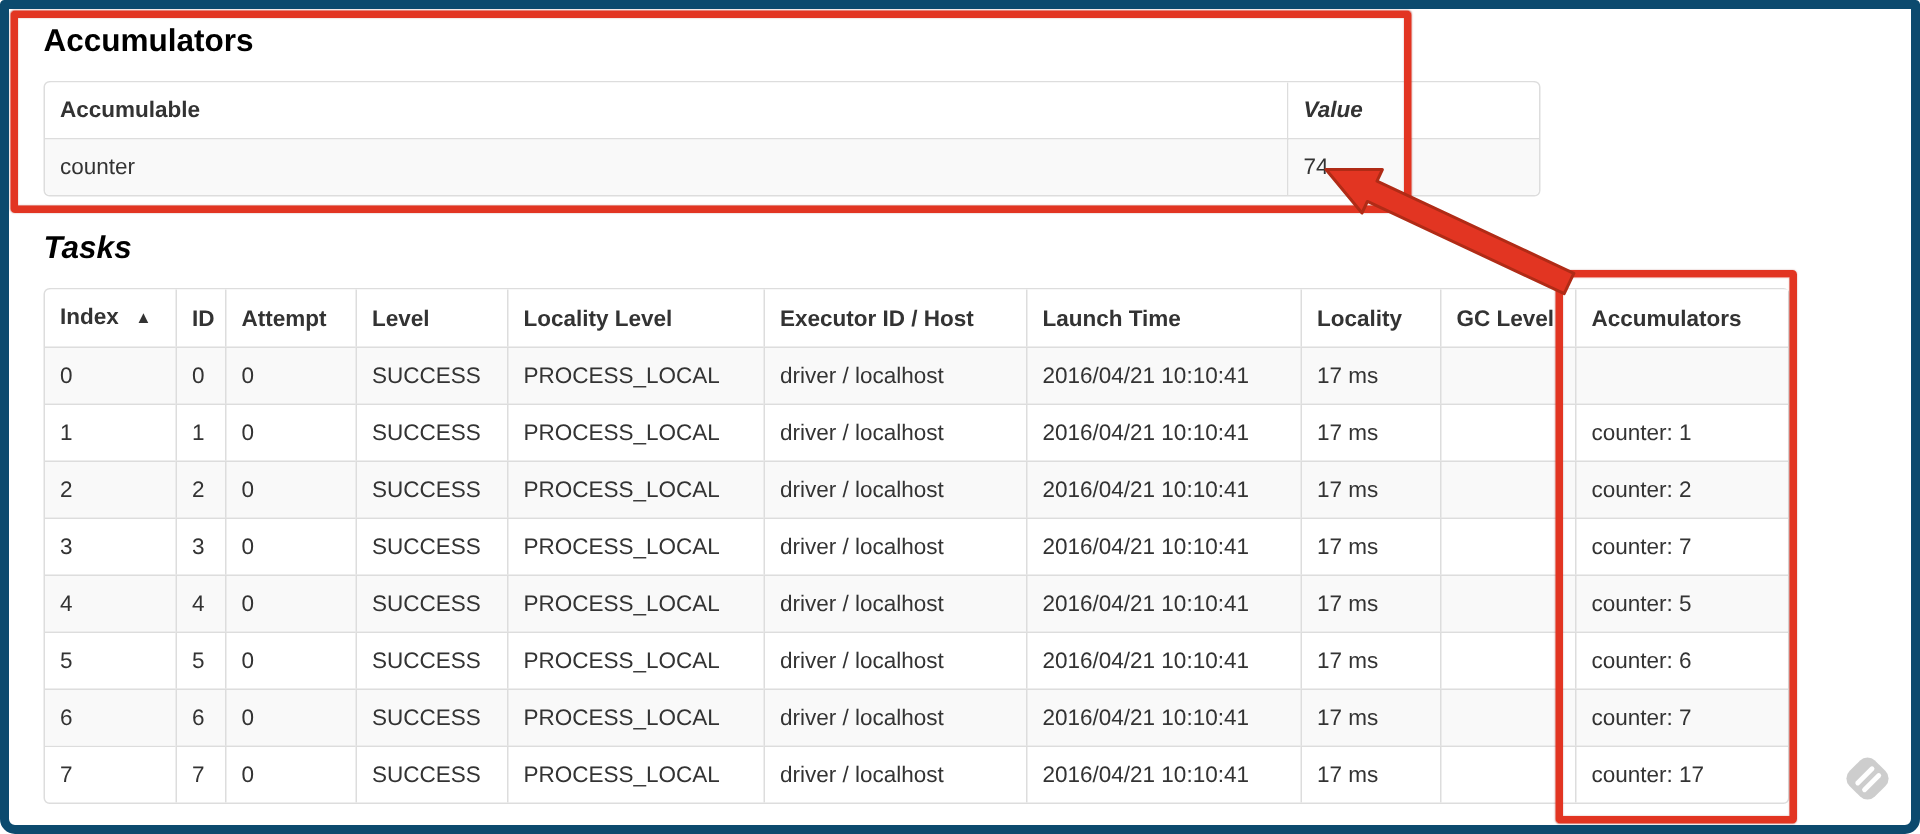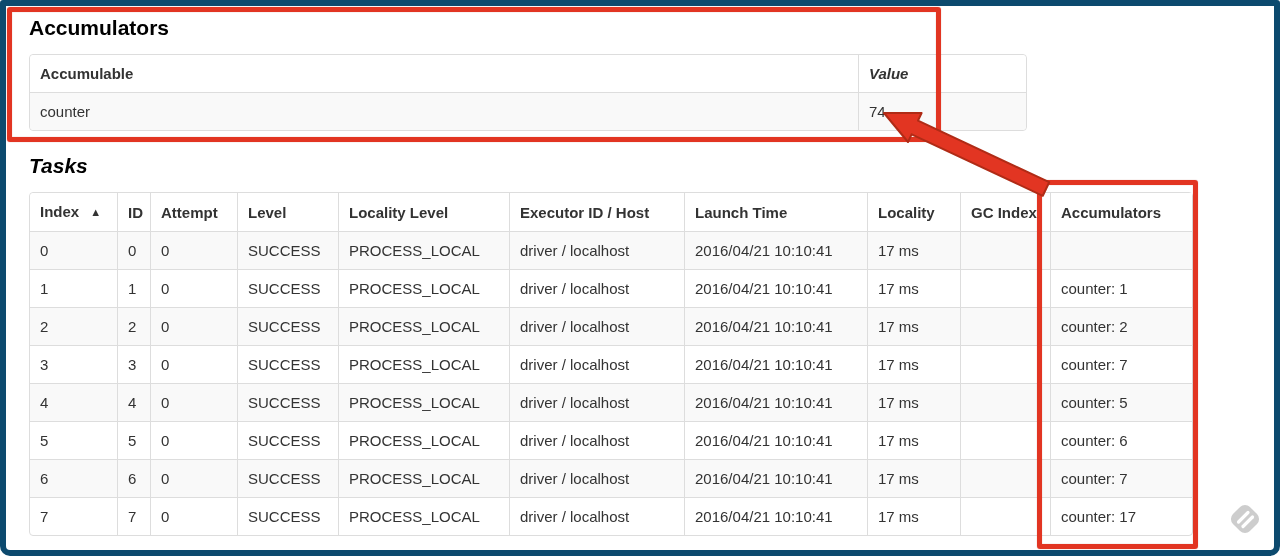--- a/index.html
+++ b/index.html
@@ -114,21 +114,21 @@
     <thead>
       <tr>
         <th><span>Index</span><span class="sort-icon">▲</span></th>
         <th>ID</th>
         <th>Attempt</th>
         <th>Level</th>
         <th>Locality Level</th>
         <th>Executor ID / Host</th>
         <th>Launch Time</th>
         <th>Locality</th>
-        <th>GC Index</th>
+        <th>GC Level</th>
         <th>Accumulators</th>
         <th>Level</th>
       </tr>
     </thead>
     <tbody>
       <tr>
         <td>0</td>
         <td>0</td>
         <td>0</td>
         <td>SUCCESS</td>

